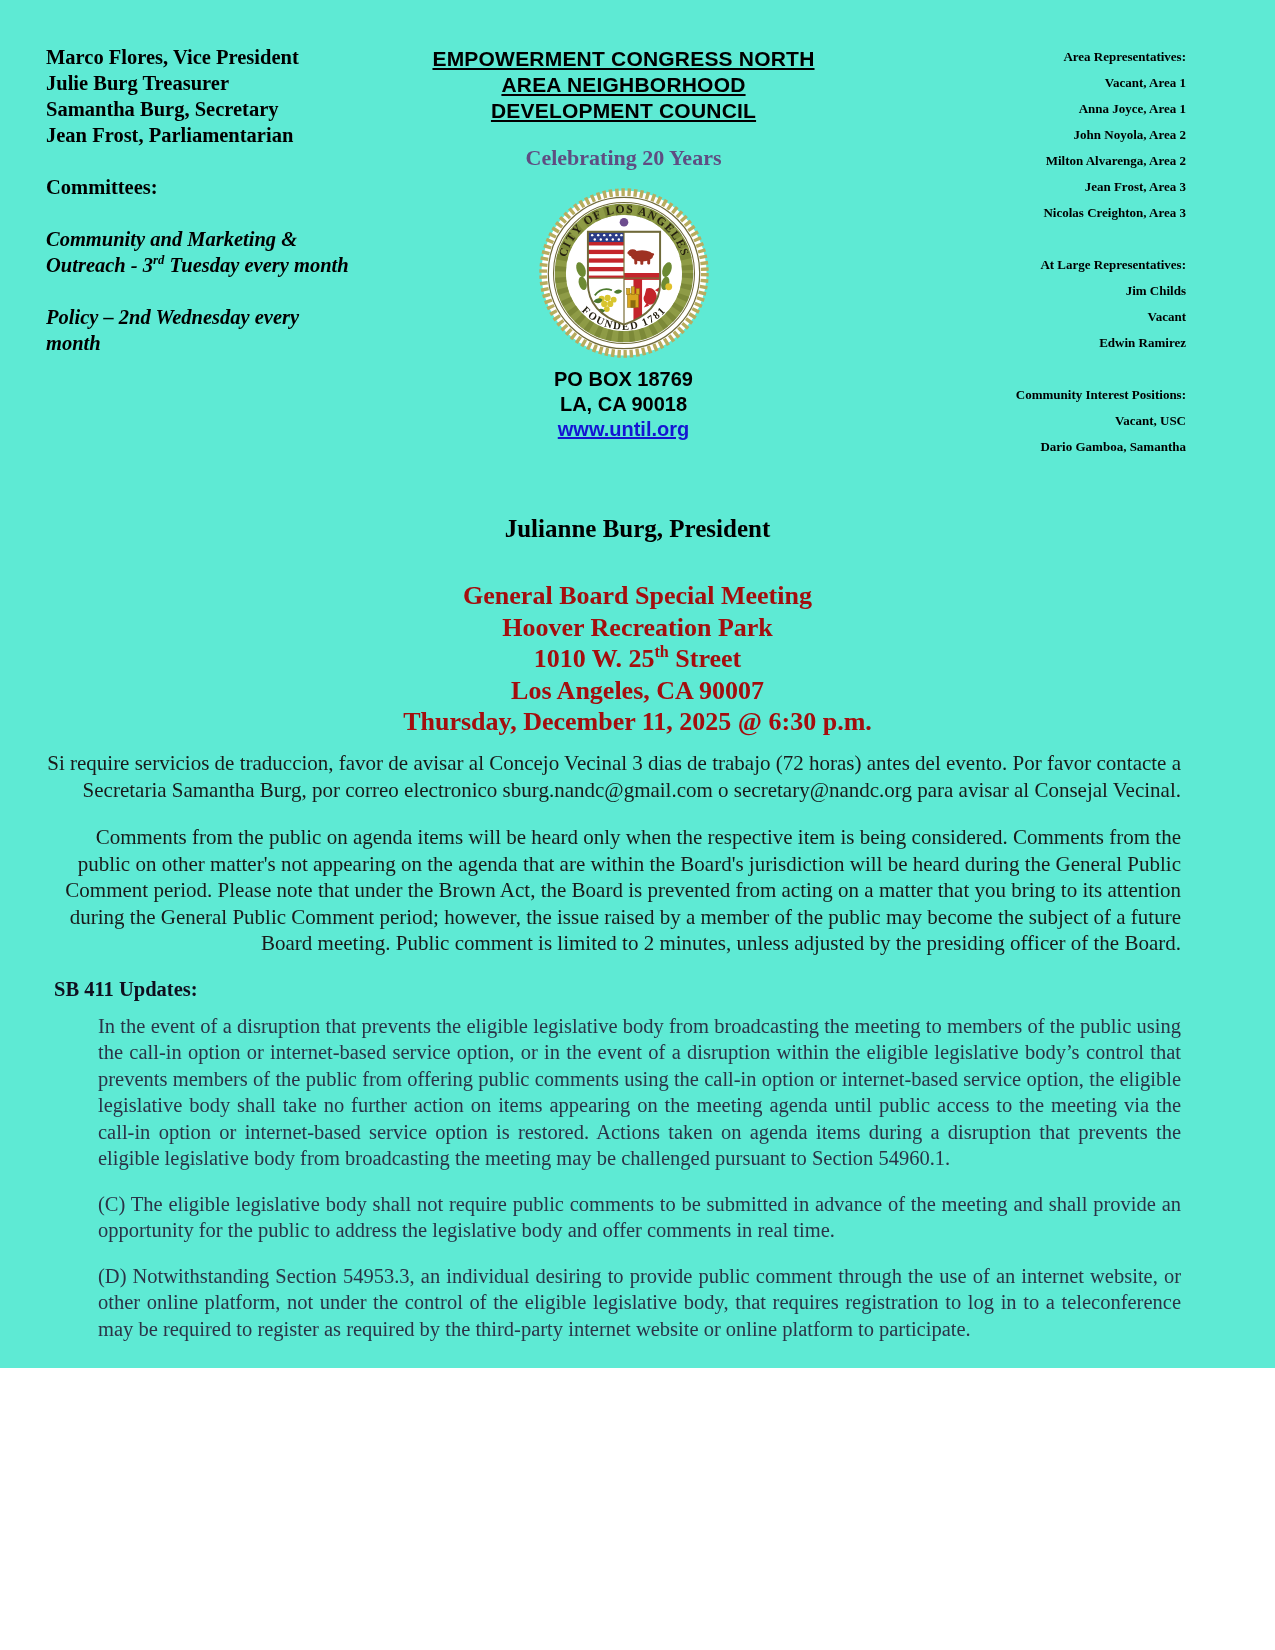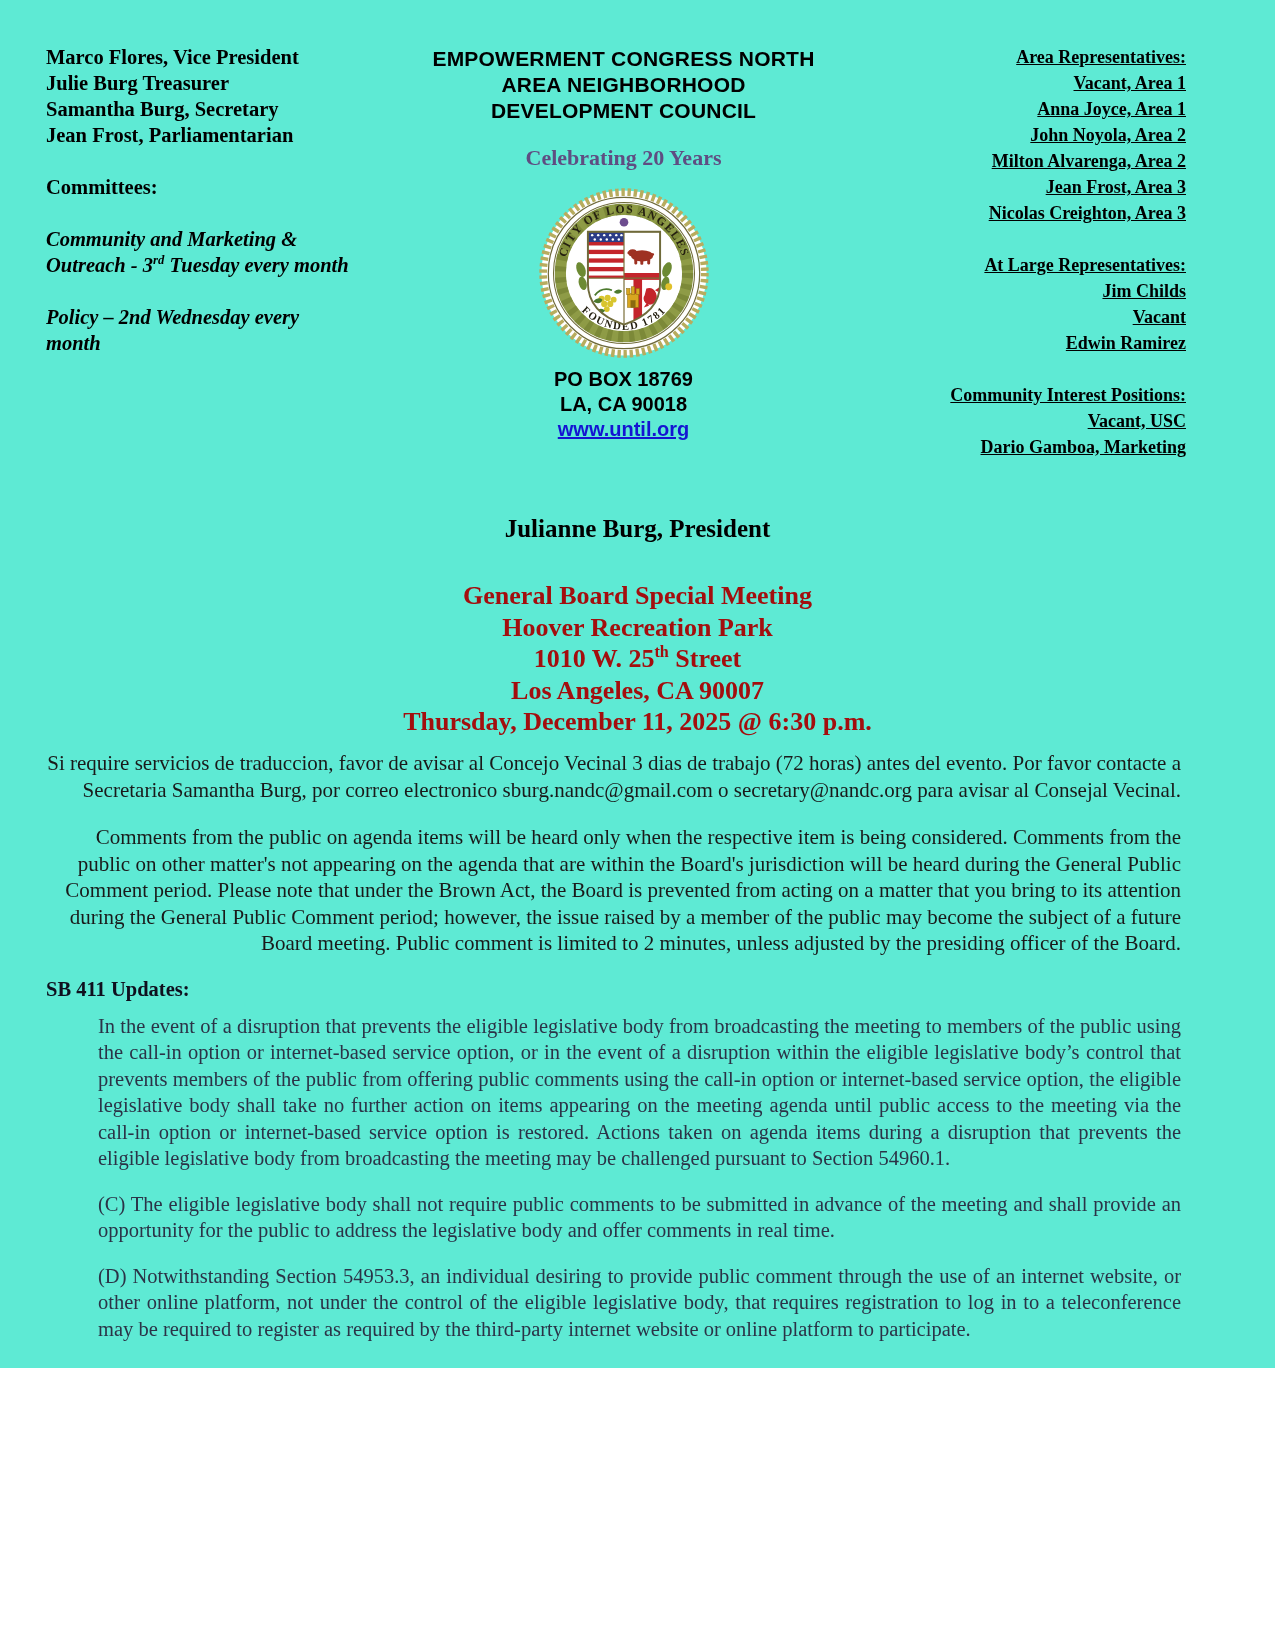--- a/index.html
+++ b/index.html
@@ -53,20 +53,21 @@
     text-align: center;
     padding-top: 2px;
   }
   .org-name {
     font-family: "Liberation Sans", "DejaVu Sans", sans-serif;
     font-weight: bold;
     font-size: 21px;
     line-height: 26px;
     letter-spacing: 0.2px;
     color: #000000;
+    text-decoration: underline;
   }
   .celebrating {
     margin-top: 21px;
     font-family: "Liberation Serif", "DejaVu Serif", serif;
     font-weight: bold;
     font-size: 22px;
     color: #5f4d82;
   }
   .seal-wrap {
     margin-top: 16px;
@@ -82,24 +83,23 @@
   }
   .addr .weblink {
     color: #1414d2;
     text-decoration: underline;
     display: inline-block;
   }
 
   .hdr-right {
     width: 330px;
     text-align: right;
-    font-size: 18px;
+    font-size: 13px;
     line-height: 26px;
     font-weight: bold;
-    text-decoration: underline;
   }
   .hdr-right .group { margin: 0; }
   .hdr-right .gap { height: 26px; }
 
   
   .president {
     position: absolute;
     top: 515px;
     left: 0;
     width: 1275px;
@@ -133,21 +133,21 @@
     width: 1135px;
   }
   p.para {
     margin: 0 0 21px 0;
     font-size: 21px;
     line-height: 26.5px;
     text-align: right;
     color: #1a1a1a;
   }
   .sb-head {
-    margin: 5px 0 2px 0;
+    margin: 5px 0 2px 8px;
     font-size: 20.5px;
     font-weight: bold;
     color: #0f0f1e;
   }
   .sb-body {
     margin-left: 52px;
     width: 1083px;
     margin-top: 12px;
   }
   .sb-body p {
@@ -341,21 +341,21 @@
       <div class="group">
         <div>At Large Representatives:</div>
         <div>Jim Childs</div>
         <div>Vacant</div>
         <div>Edwin Ramirez</div>
       </div>
       <div class="gap"></div>
       <div class="group">
         <div>Community Interest Positions:</div>
         <div>Vacant, USC</div>
-        <div>Dario Gamboa, Marketing</div>
+        <div>Dario Gamboa, Samantha</div>
       </div>
     </div>
   </div>
 
   <div class="president">Julianne Burg, President</div>
 
   <div class="meeting-block">
     <div>General Board Special Meeting</div>
     <div>Hoover Recreation Park</div>
     <div><span>1010 W. 25</span><sup>th</sup><span> Street</span></div>

